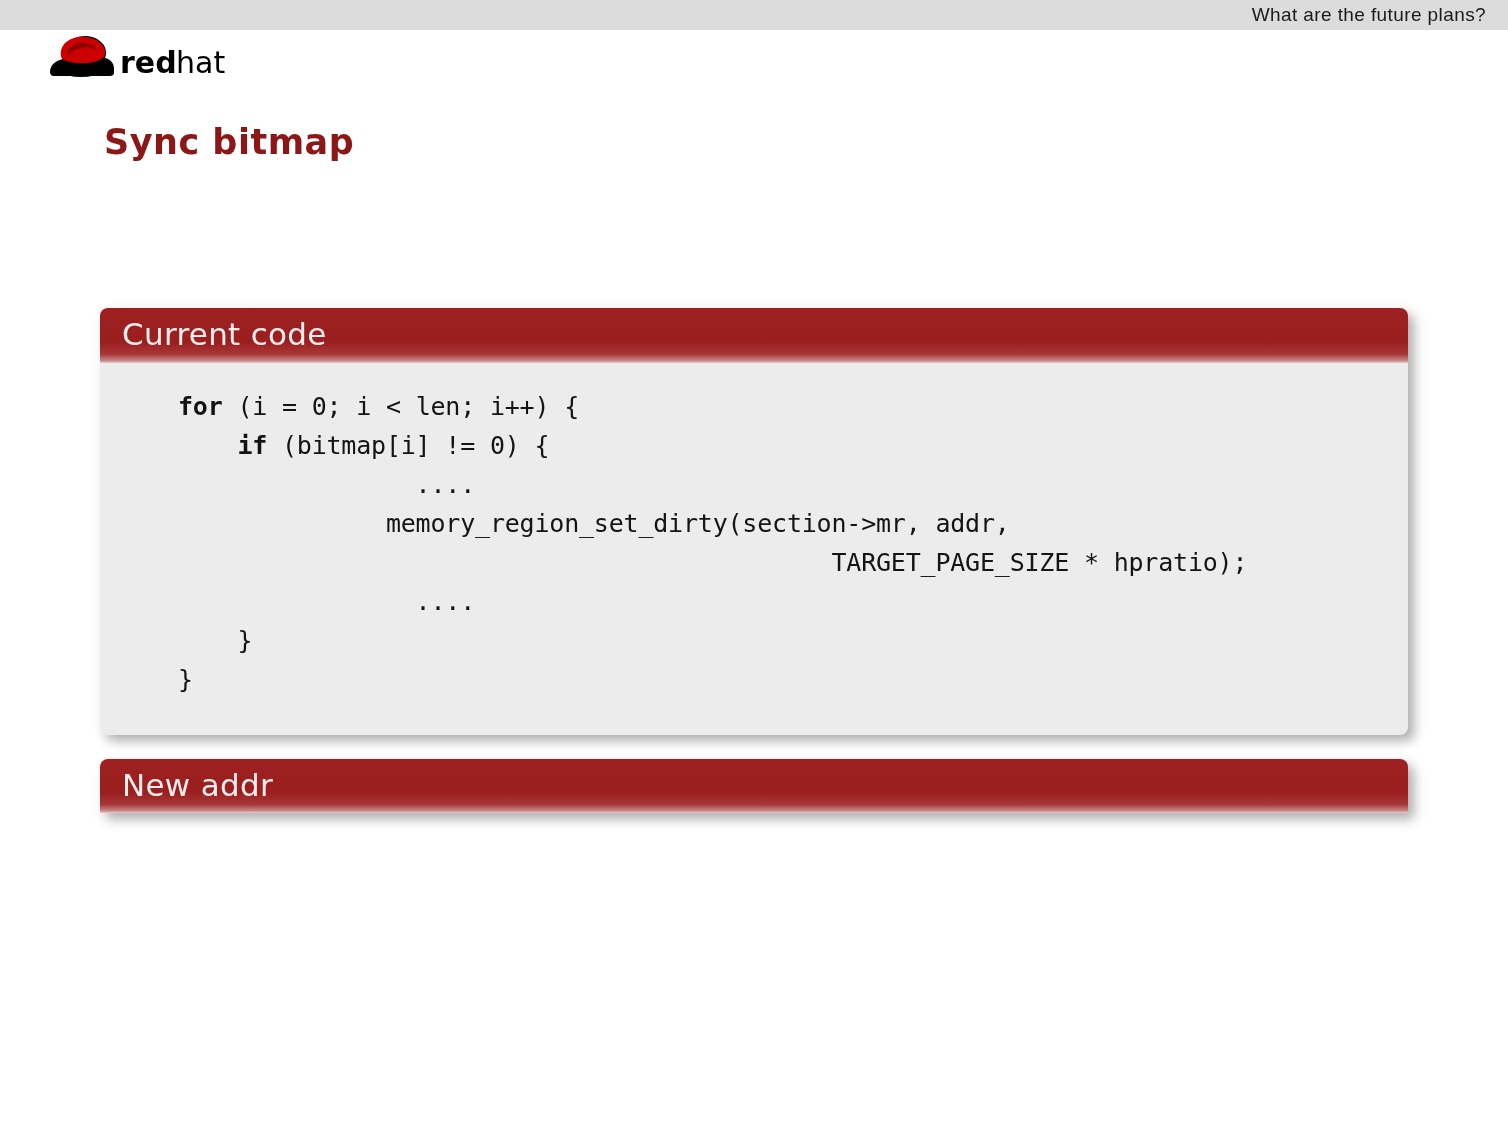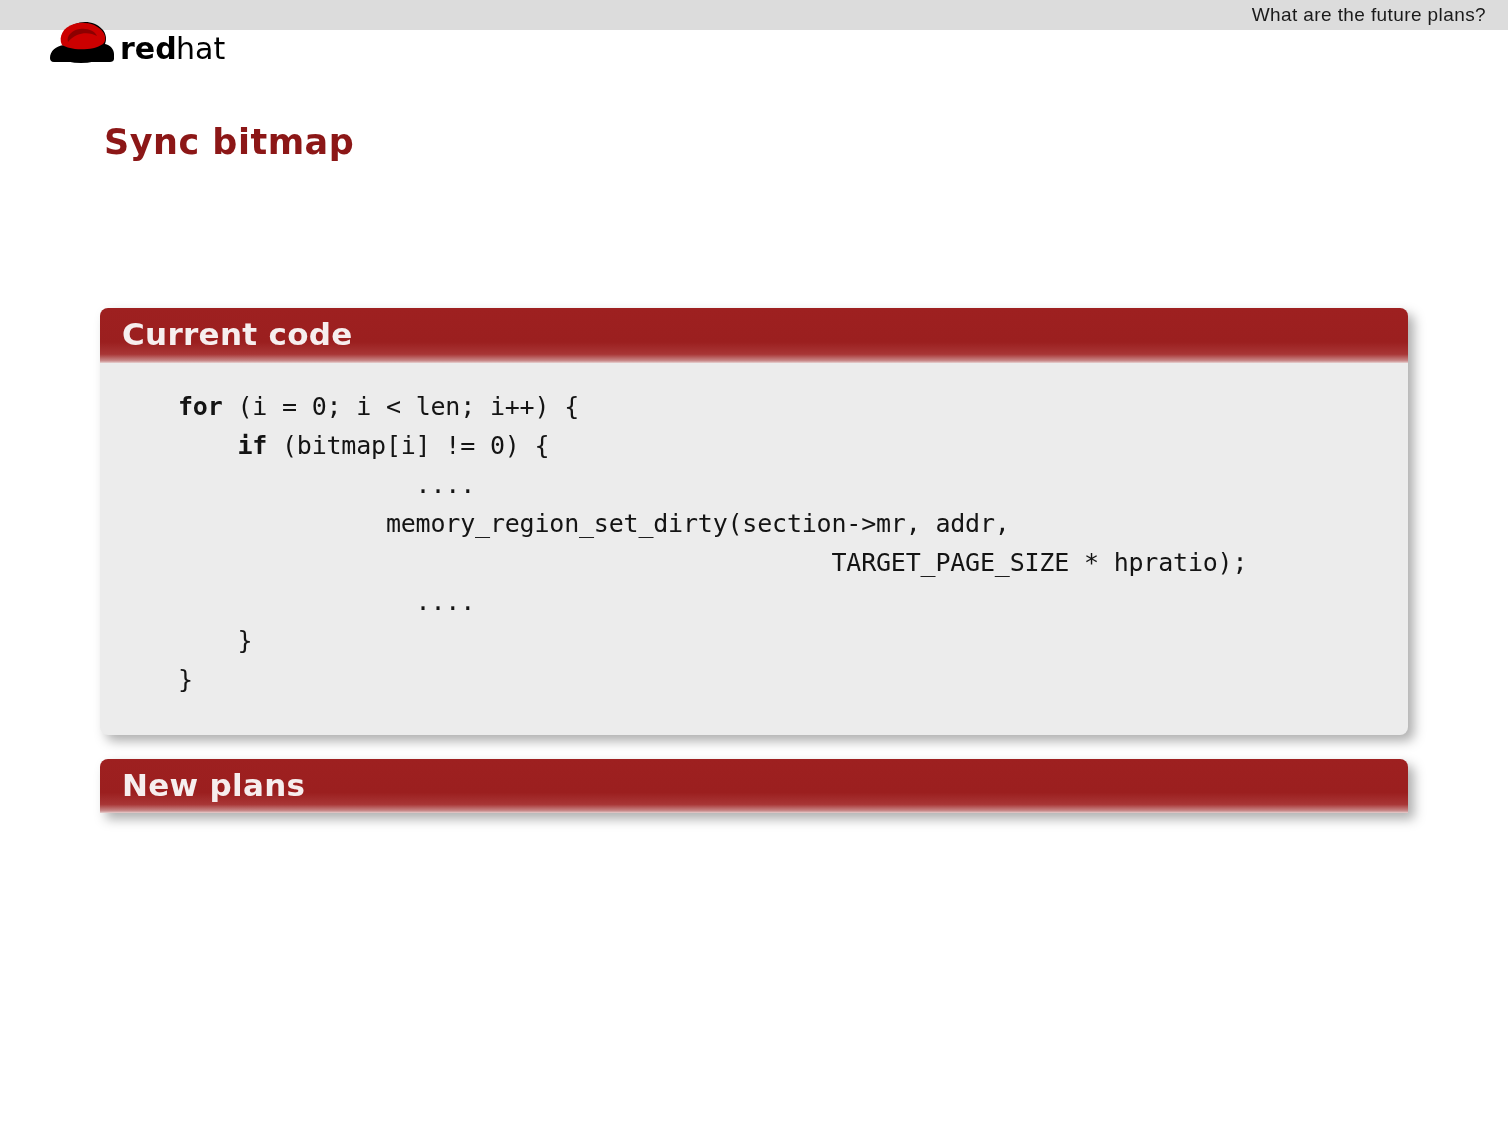--- a/index.html
+++ b/index.html
@@ -33,21 +33,21 @@
     font-weight: 400;
     color: #1a1a1a;
     letter-spacing: 0.4px;
     white-space: nowrap;
   }
 
   
   .logo {
     position: absolute;
     left: 48px;
-    top: 18px;
+    top: 32px;
     width: 190px;
     height: 50px;
   }
   .logo svg { display: block; }
 
   
   .slide-title {
     position: absolute;
     left: 104px;
     top: 122px;
@@ -70,21 +70,21 @@
     position: relative;
     margin-bottom: 24px;
     filter: drop-shadow(6px 6px 6px rgba(0,0,0,0.32));
   }
   .block-title {
     background: linear-gradient(to bottom, #9e2020 0%, #9b1f1f 62%, #a83636 84%, #c98a8a 96%, #e8d2d2 100%);
     border-radius: 8px 8px 0 0;
     color: #f6eeee;
     font-family: "DejaVu Sans", sans-serif;
     font-size: 31px;
-    font-weight: 700;
+    font-weight: 400;
     padding: 9px 0 11px 22px;
     letter-spacing: 0.3px;
     line-height: 1.12;
   }
   .block-body {
     background: #ececec;
     border-radius: 0 0 8px 8px;
     color: #141414;
     font-family: "DejaVu Sans Mono", monospace;
   }
@@ -135,16 +135,16 @@
 <div class="blocks">
 
   <div class="block">
     <div class="block-title">Current code</div>
     <div class="block-body">
       <div class="code code-current"><span class="code-line"><span class="kw">for</span> (i = 0; i &lt; len; i++) {</span><span class="code-line">    <span class="kw">if</span> (bitmap[i] != 0) {</span><span class="code-line">                ....</span><span class="code-line">              memory_region_set_dirty(section-&gt;mr, addr,</span><span class="code-line">                                            TARGET_PAGE_SIZE * hpratio);</span><span class="code-line">                ....</span><span class="code-line">    }</span><span class="code-line">}</span></div>
     </div>
   </div>
 
   <div class="block">
-    <div class="block-title">New plans</div>
+    <div class="block-title">New addr</div>
   </div>
 
 </div>
 
 </body></html>

